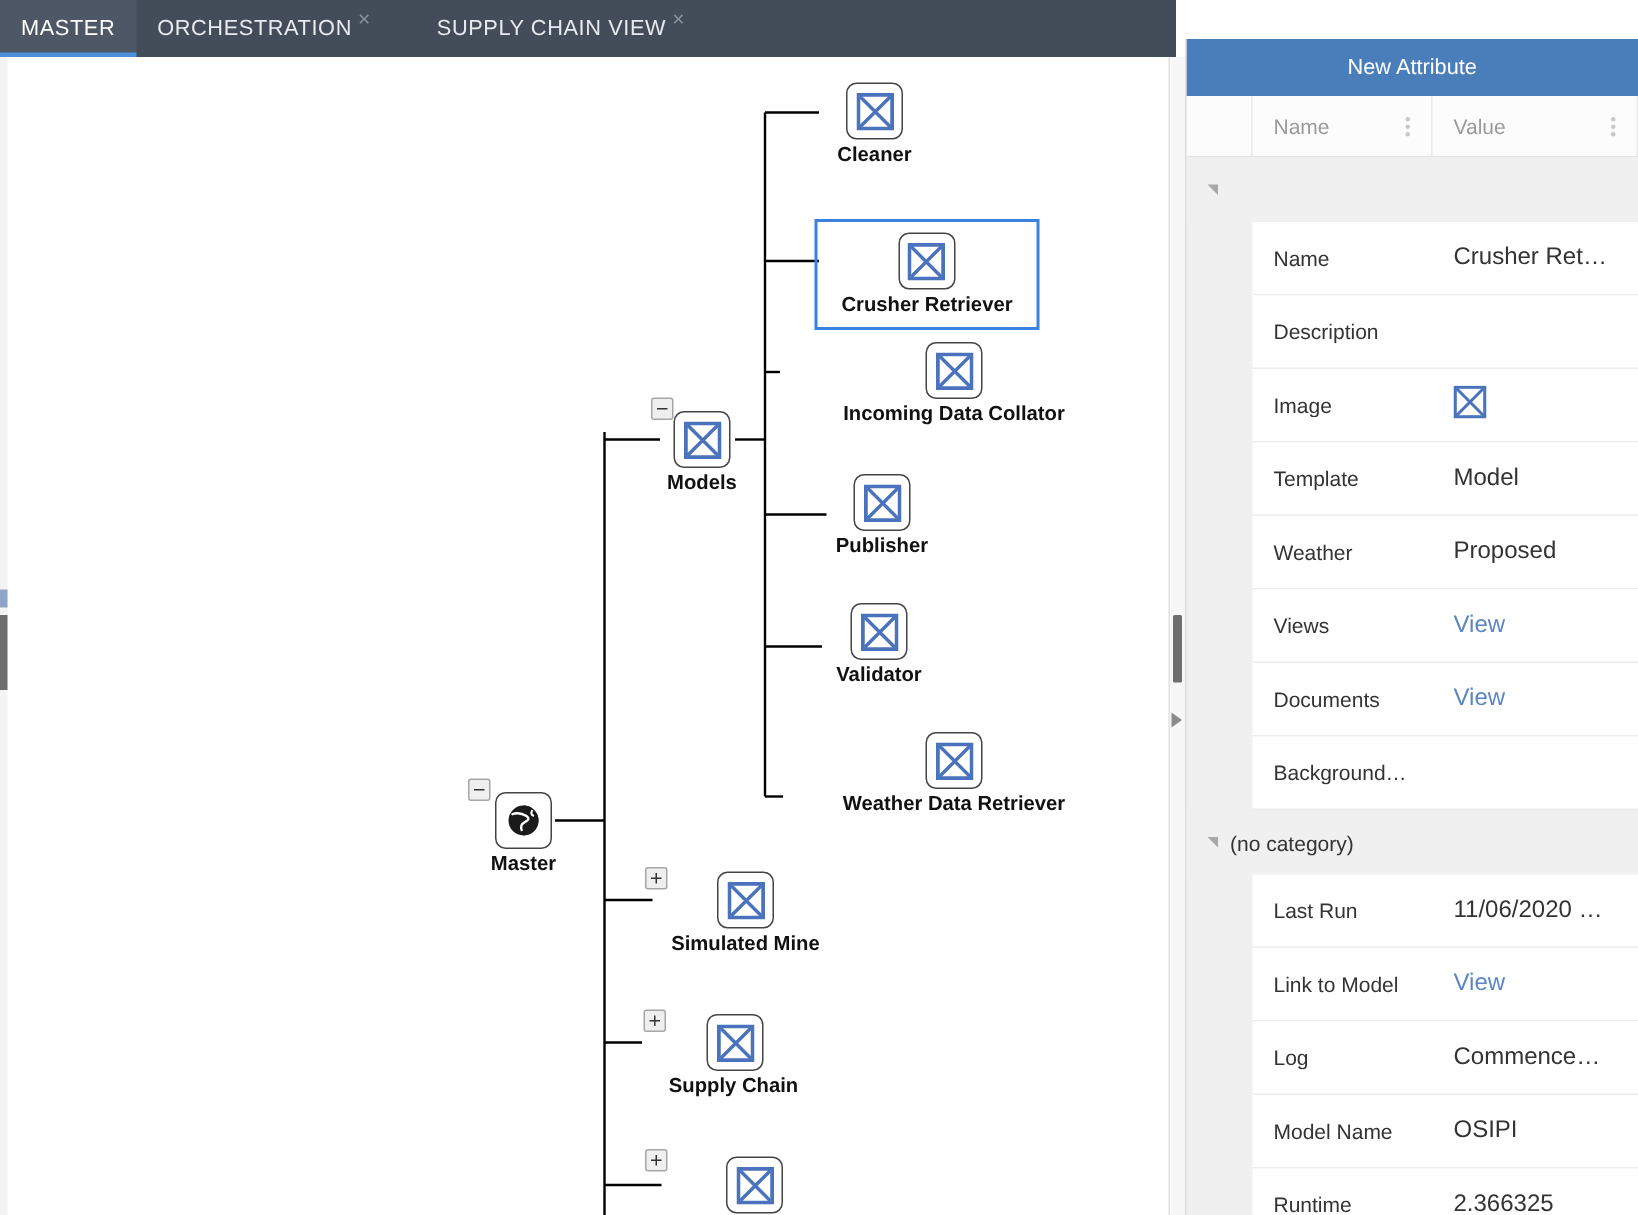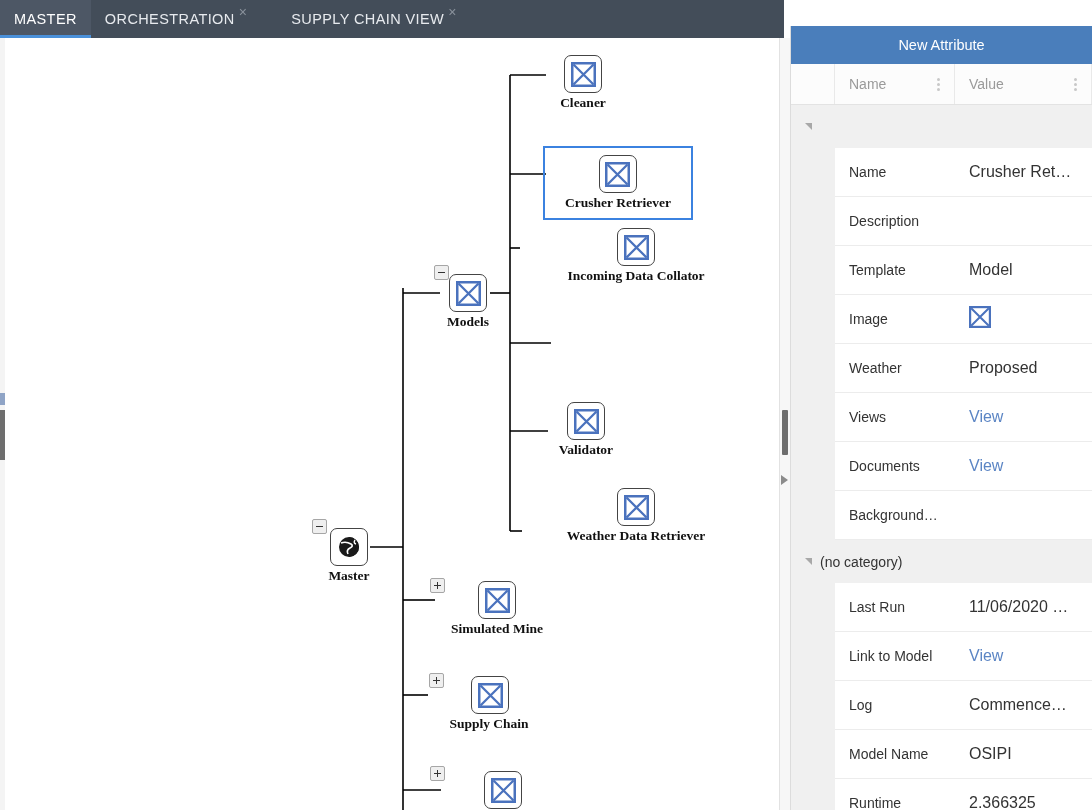--- a/index.html
+++ b/index.html
@@ -47,21 +47,21 @@
 
   
   .canvas {
     position: absolute; left: 0; top: 38px;
     width: 784px; height: 772px;
     background: #ffffff;
     overflow: hidden;
   }
   .edges { position: absolute; left: 0; top: 0; width: 784px; height: 772px; }
 
-  .node { position: absolute; font-family: Liberation Serif, serif; }
+  .node { position: absolute; }
   .node-icon-wrap {
     width: 38px; height: 38px;
     border: 1.3px solid #444;
     border-radius: 7px;
     background: #fff;
     display: flex; align-items: center; justify-content: center;
     margin: 0 auto;
   }
   .node-label {
     margin-top: 2px;
@@ -287,20 +287,29 @@
     <div class="node" style="left:600px; top:190px; width:72px;">
       <div class="node-icon-wrap">
         <svg class="xbox" width="25" height="25" viewBox="0 0 24 24">
           <rect x="1.2" y="1.2" width="21.6" height="21.6" fill="#fff" stroke="#4a72bd" stroke-width="2.4"></rect>
           <path d="M2.4 2.4 L21.6 21.6 M21.6 2.4 L2.4 21.6" stroke="#4a72bd" stroke-width="2.2"></path>
         </svg>
       </div>
       <div class="node-label" style="position:absolute; left:-44px; width:160px;">Incoming Data Collator</div>
     </div>
 
+    <div class="node" style="left:552px; top:278px; width:72px;">
+      <div class="node-icon-wrap">
+        <svg class="xbox" width="25" height="25" viewBox="0 0 24 24">
+          <rect x="1.2" y="1.2" width="21.6" height="21.6" fill="#fff" stroke="#4a72bd" stroke-width="2.4"></rect>
+          <path d="M2.4 2.4 L21.6 21.6 M21.6 2.4 L2.4 21.6" stroke="#4a72bd" stroke-width="2.2"></path>
+        </svg>
+      </div>
+      <div class="node-label">Publisher</div>
+    </div>
 
     <div class="node" style="left:550px; top:364px; width:72px;">
       <div class="node-icon-wrap">
         <svg class="xbox" width="25" height="25" viewBox="0 0 24 24">
           <rect x="1.2" y="1.2" width="21.6" height="21.6" fill="#fff" stroke="#4a72bd" stroke-width="2.4"></rect>
           <path d="M2.4 2.4 L21.6 21.6 M21.6 2.4 L2.4 21.6" stroke="#4a72bd" stroke-width="2.2"></path>
         </svg>
       </div>
       <div class="node-label">Validator</div>
     </div>
@@ -432,35 +441,35 @@
         <div class="pname">Name</div>
         <div class="pval">Crusher Ret…</div>
       </div>
 
       <div class="prow">
         <div class="pname">Description</div>
         <div class="pval"></div>
       </div>
 
       <div class="prow">
-        <div class="pname">Template</div>
-        <div class="pval">Model</div>
-      </div>
-
-      <div class="prow">
         <div class="pname">Image</div>
         <div class="pval">
           <svg width="22" height="22" viewBox="0 0 24 24">
             <rect x="1.2" y="1.2" width="21.6" height="21.6" fill="#fff" stroke="#4a72bd" stroke-width="2.4"></rect>
             <path d="M2.4 2.4 L21.6 21.6 M21.6 2.4 L2.4 21.6" stroke="#4a72bd" stroke-width="2.2"></path>
           </svg>
         </div>
       </div>
 
       <div class="prow">
+        <div class="pname">Template</div>
+        <div class="pval">Model</div>
+      </div>
+
+      <div class="prow">
         <div class="pname">Weather</div>
         <div class="pval">Proposed</div>
       </div>
 
       <div class="prow">
         <div class="pname">Views</div>
         <div class="pval link">View</div>
       </div>
 
       <div class="prow">

